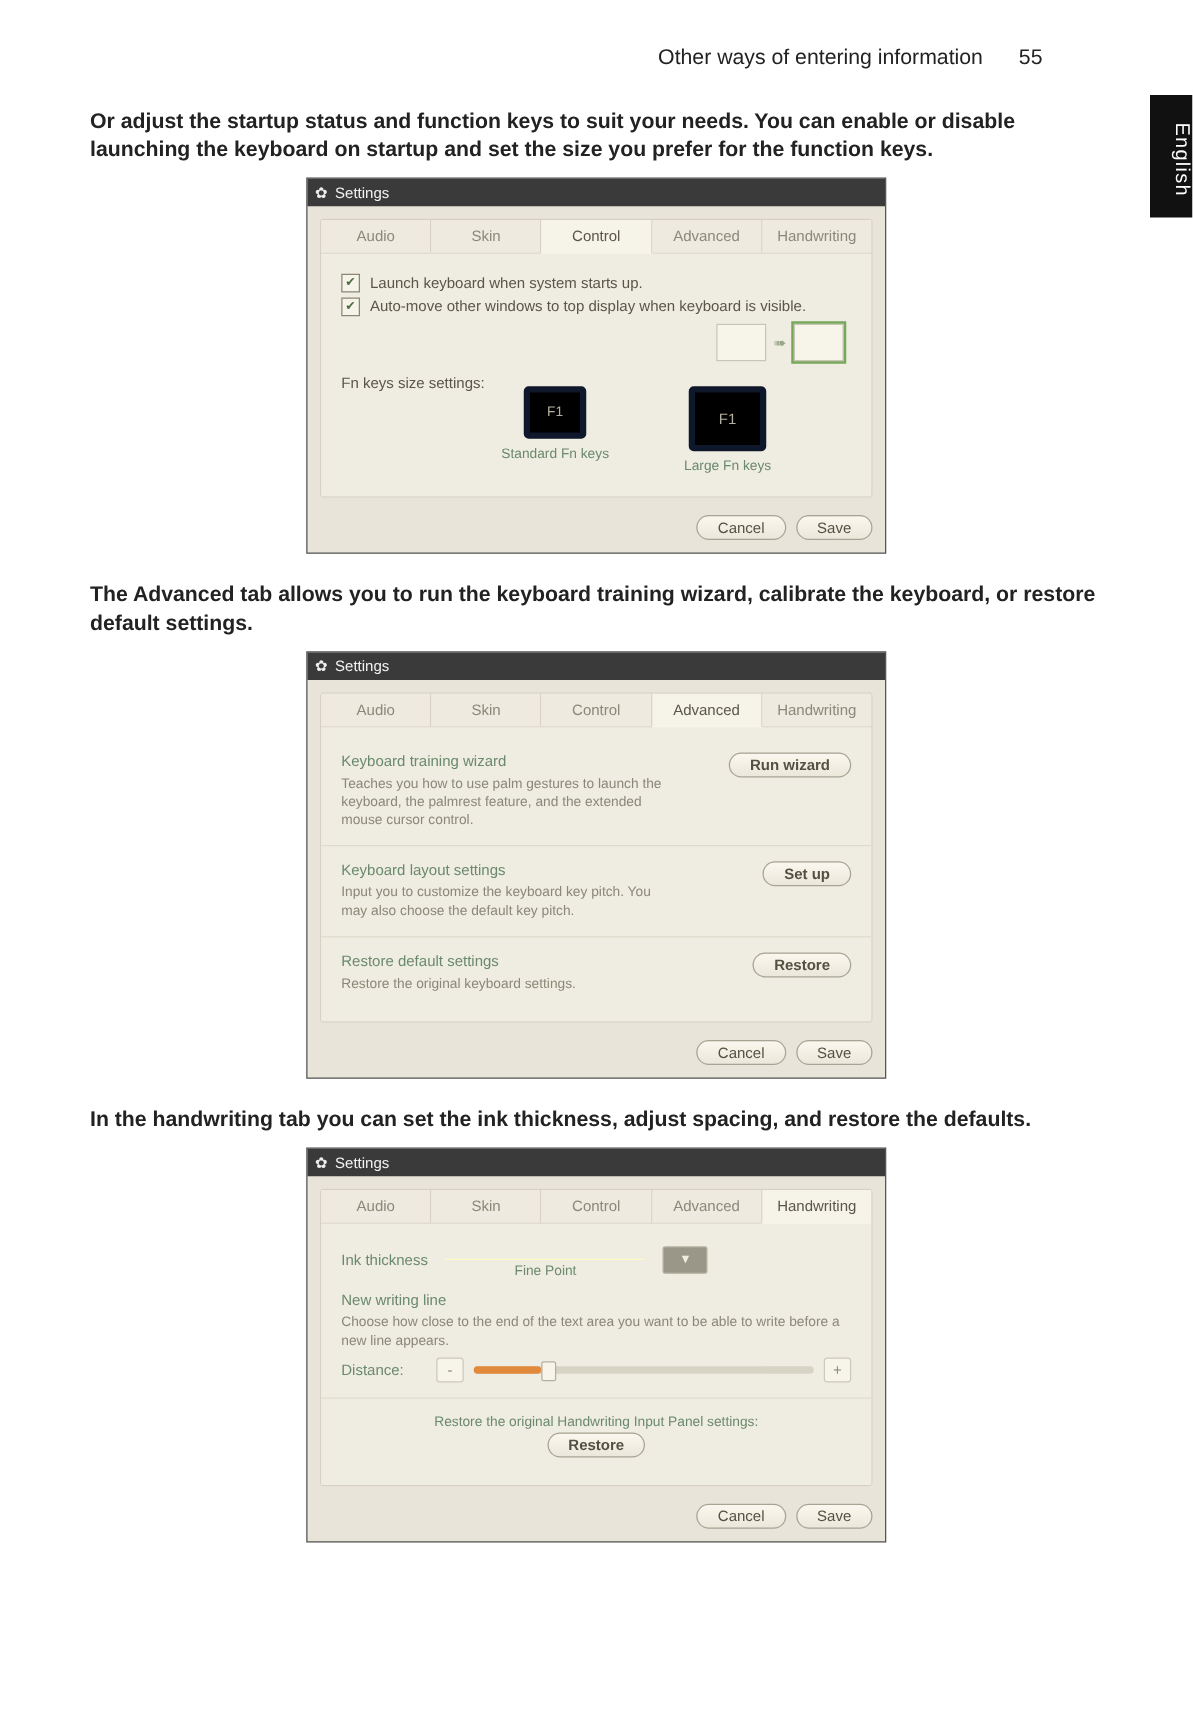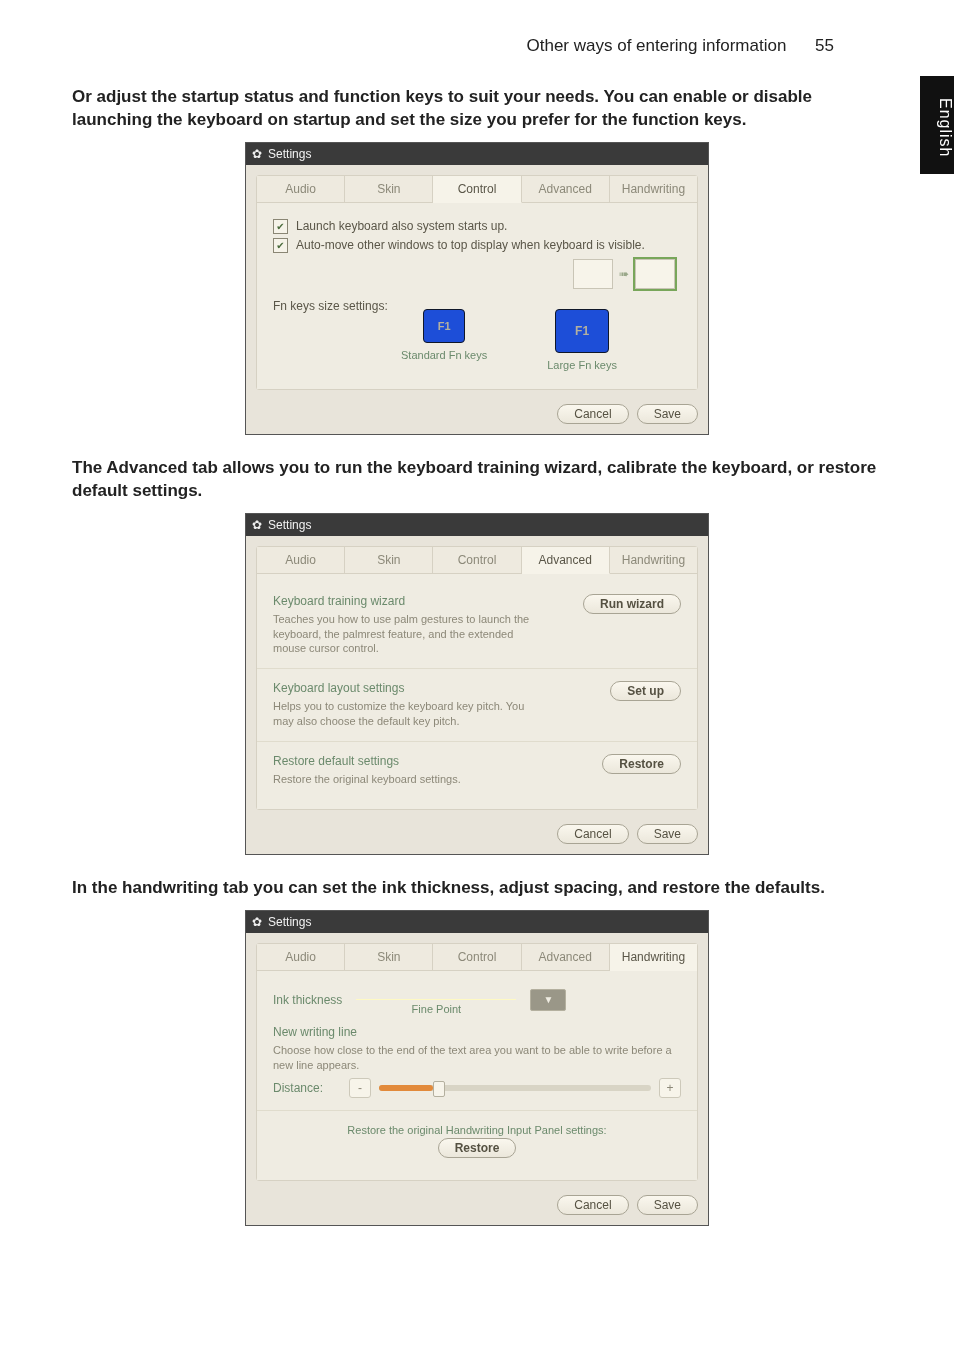--- a/index.html
+++ b/index.html
@@ -118,26 +118,26 @@
     flex-shrink: 0;
   }
   .fn-preview {
     display: flex;
     align-items: flex-start;
     gap: 60px;
     margin-top: 10px;
   }
   .fn-block { text-align:center; }
   .kbd-small, .kbd-large {
-    border:1px solid #0f172a;
+    border:5px solid #0f172a;
     border-radius:4px;
-    background:#1d4ed8;
+    background:#000000;
     color:#b4b09f;
     display:inline-flex;
-    align-items:center; justify-content:center;font-weight:bold;
+    align-items:center; justify-content:center;
   }
   .kbd-small { width:40px; height:32px; font-size:11px; }
   .kbd-large { width:52px; height:42px; font-size:12px; }
   .fn-caption { color:#6b8a6c; font-size:11px; margin-top:6px; }
   .screens {
     display:flex; gap:6px; align-items:center; margin-left:auto;
     padding-right:6px;
   }
   .screen-icon {
     width:38px; height:28px; border:1px solid #c9c5b6; background:#f7f4ea;
@@ -213,21 +213,21 @@
       <div class="tabs">
         <div class="tab">Audio</div>
         <div class="tab">Skin</div>
         <div class="tab active">Control</div>
         <div class="tab">Advanced</div>
         <div class="tab">Handwriting</div>
       </div>
       <div class="card-body">
         <div class="row">
           <span class="chk">✔</span>
-          <span>Launch keyboard also system starts up.</span>
+          <span>Launch keyboard when system starts up.</span>
         </div>
         <div class="row">
           <span class="chk">✔</span>
           <span>Auto-move other windows to top display when keyboard is visible.</span>
         </div>
         <div class="row" style="justify-content:flex-end; margin-top:6px;">
           <div class="screens">
             <div class="screen-icon"></div>
             <span class="arrow">➠</span>
             <div class="screen-icon sel"></div>
@@ -273,21 +273,21 @@
           <div>
             <div class="section-label">Keyboard training wizard</div>
             <div class="desc-text">Teaches you how to use palm gestures to launch the keyboard, the palmrest feature, and the extended mouse cursor control.</div>
           </div>
           <span class="btn btn-wide">Run wizard</span>
         </div>
         <div class="sep"></div>
         <div class="adv-row">
           <div>
             <div class="section-label">Keyboard layout settings</div>
-            <div class="desc-text">Helps you to customize the keyboard key pitch. You may also choose the default key pitch.</div>
+            <div class="desc-text">Input you to customize the keyboard key pitch. You may also choose the default key pitch.</div>
           </div>
           <span class="btn btn-wide">Set up</span>
         </div>
         <div class="sep"></div>
         <div class="adv-row">
           <div>
             <div class="section-label">Restore default settings</div>
             <div class="desc-text">Restore the original keyboard settings.</div>
           </div>
           <span class="btn btn-wide">Restore</span>

